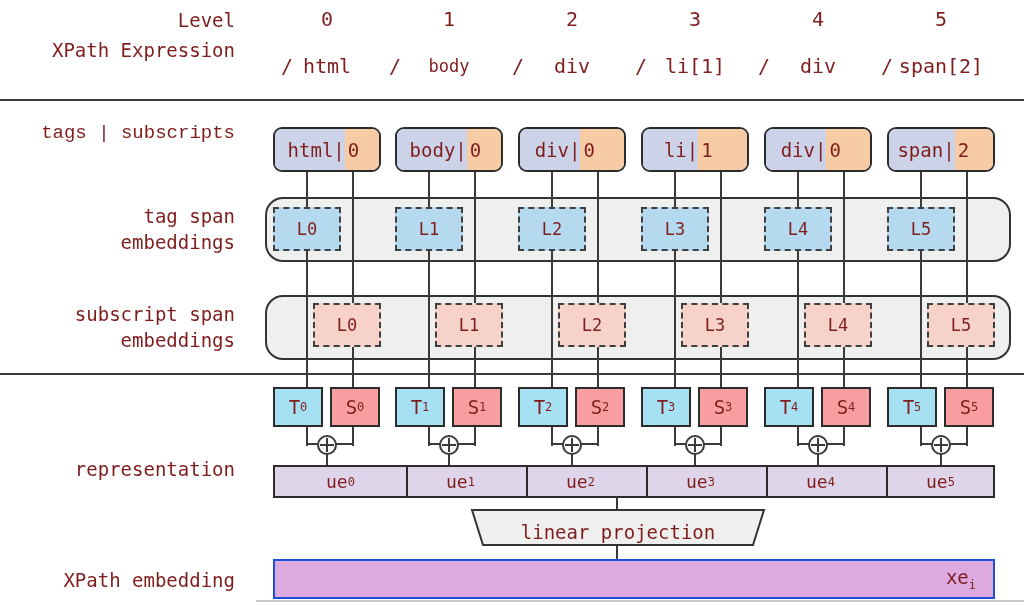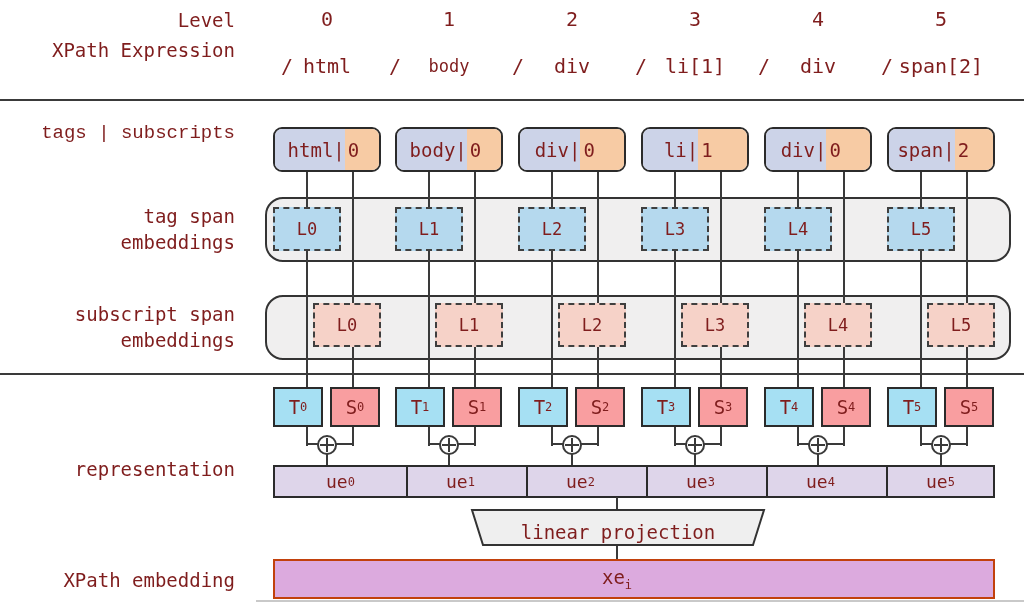--- a/index.html
+++ b/index.html
@@ -50,22 +50,22 @@
   #ue-row{position:absolute;left:273px;top:465px;width:718px;height:29px;border:2px solid #2b2b2b;
           display:flex;background:#ded5ea;}
   .ue-cell{flex:1;border-left:2px solid #2b2b2b;display:flex;align-items:center;justify-content:center;font-size:18px;margin-left:13px;}
   .ue-cell:first-child{border-left:none;}
 
   #proj-line{position:absolute;left:616px;top:497px;width:2px;height:63px;background:#3a3a3a;}
   #trapezoid{position:absolute;left:470px;top:509px;}
   #proj-label{position:absolute;left:470px;top:509px;width:296px;height:22px;display:flex;
               align-items:center;justify-content:center;font-size:19px;margin-top:12px;}
 
-  #xe-box{position:absolute;left:273px;top:559px;width:718px;height:36px;border:2px solid #c2410c;
-          background:#dcaade;display:flex;align-items:center;justify-content:center;font-size:19px;}
+  #xe-box{position:absolute;left:273px;top:559px;width:718px;height:36px;border:2px solid #1d4ed8;
+          background:#dcaade;display:flex;align-items:center;justify-content:flex-end;font-size:19px;}
   #xe-box .xe-text{position:relative;left:-17px;}
 </style>
 </head>
 <body>
 
 <div id="canvas">
 
   <div class="side-label" style="top:7px;">Level</div>
   <div class="side-label" style="top:37px;">XPath Expression</div>
   <div class="side-label" style="top:120px;font-family:Liberation Mono, monospace;">tags | subscripts</div>

